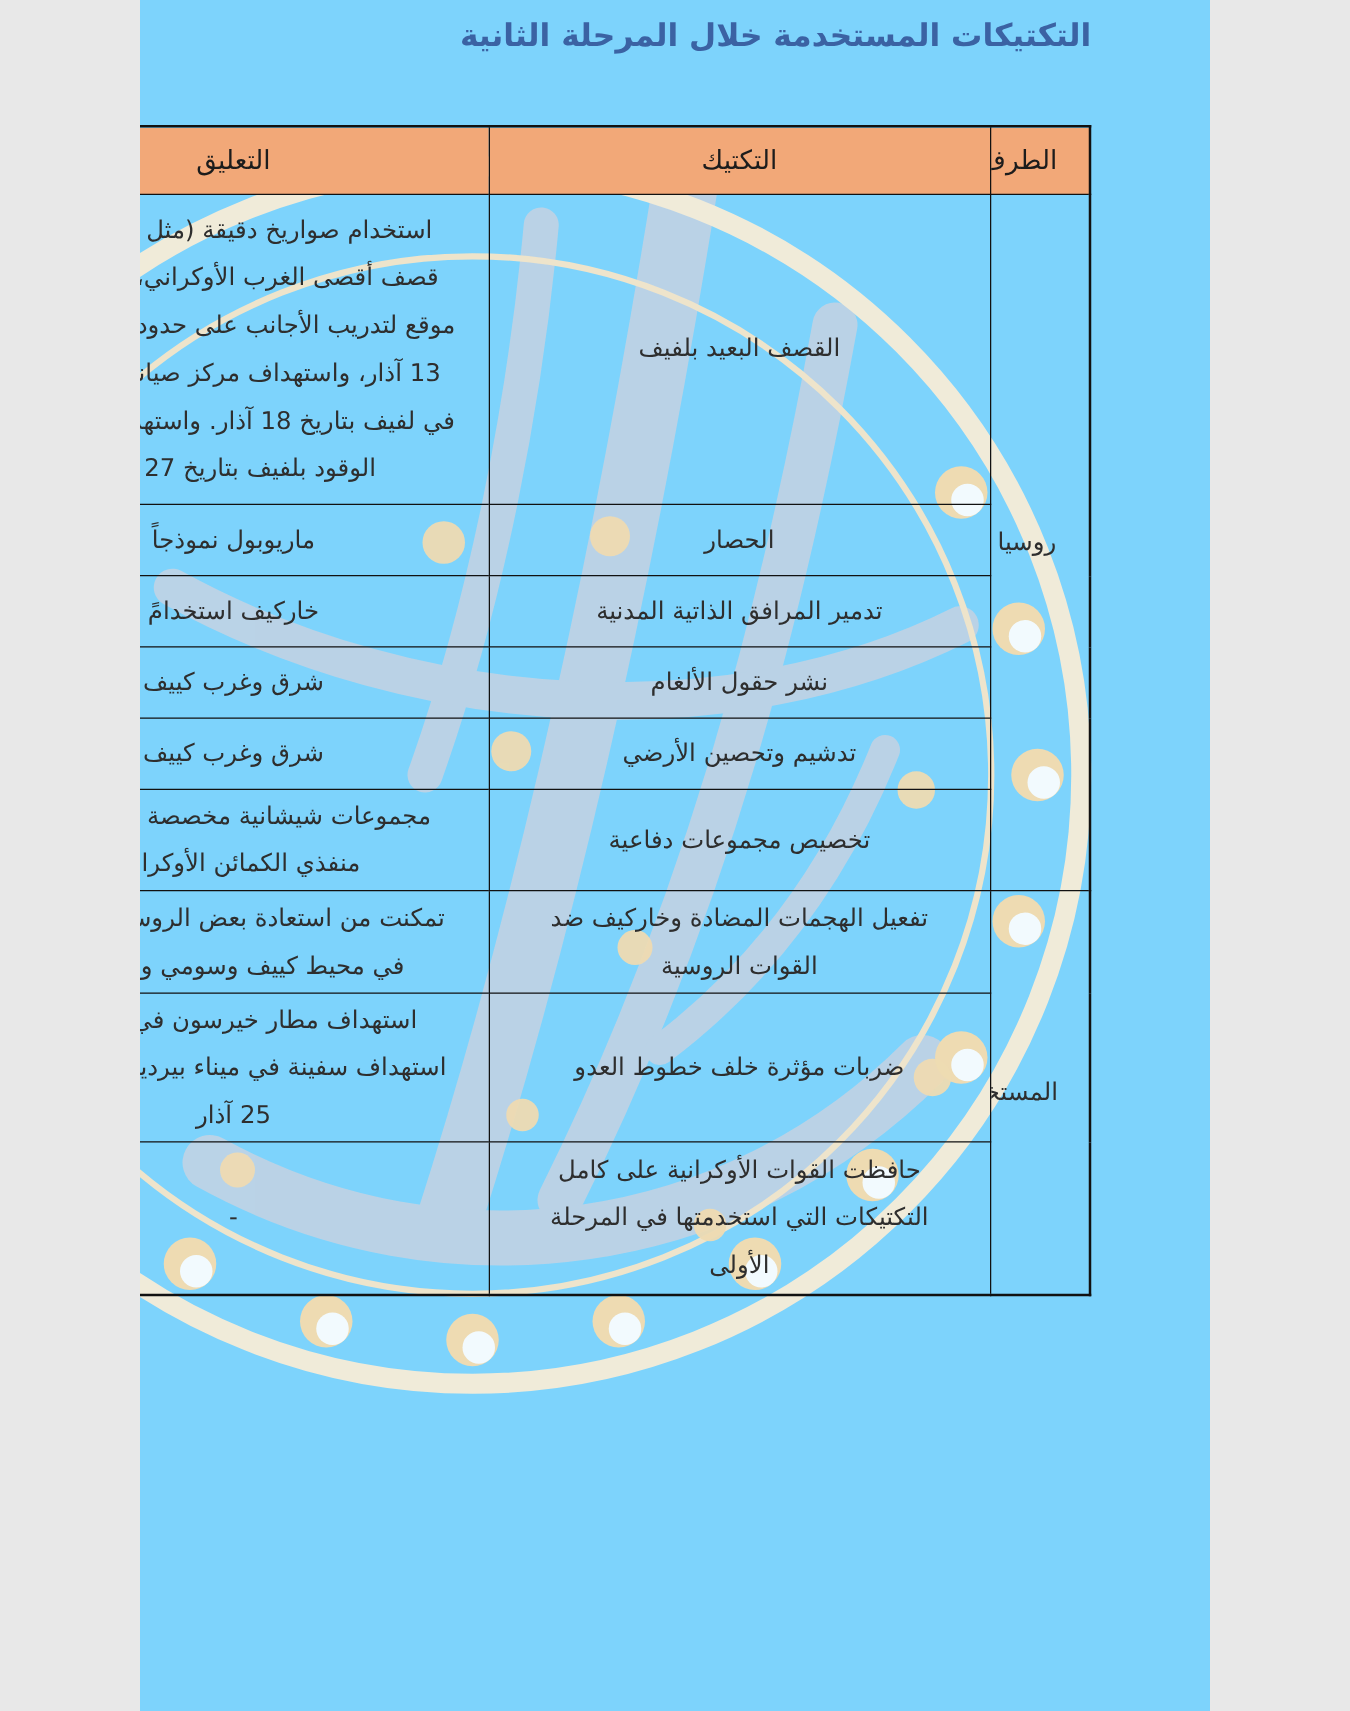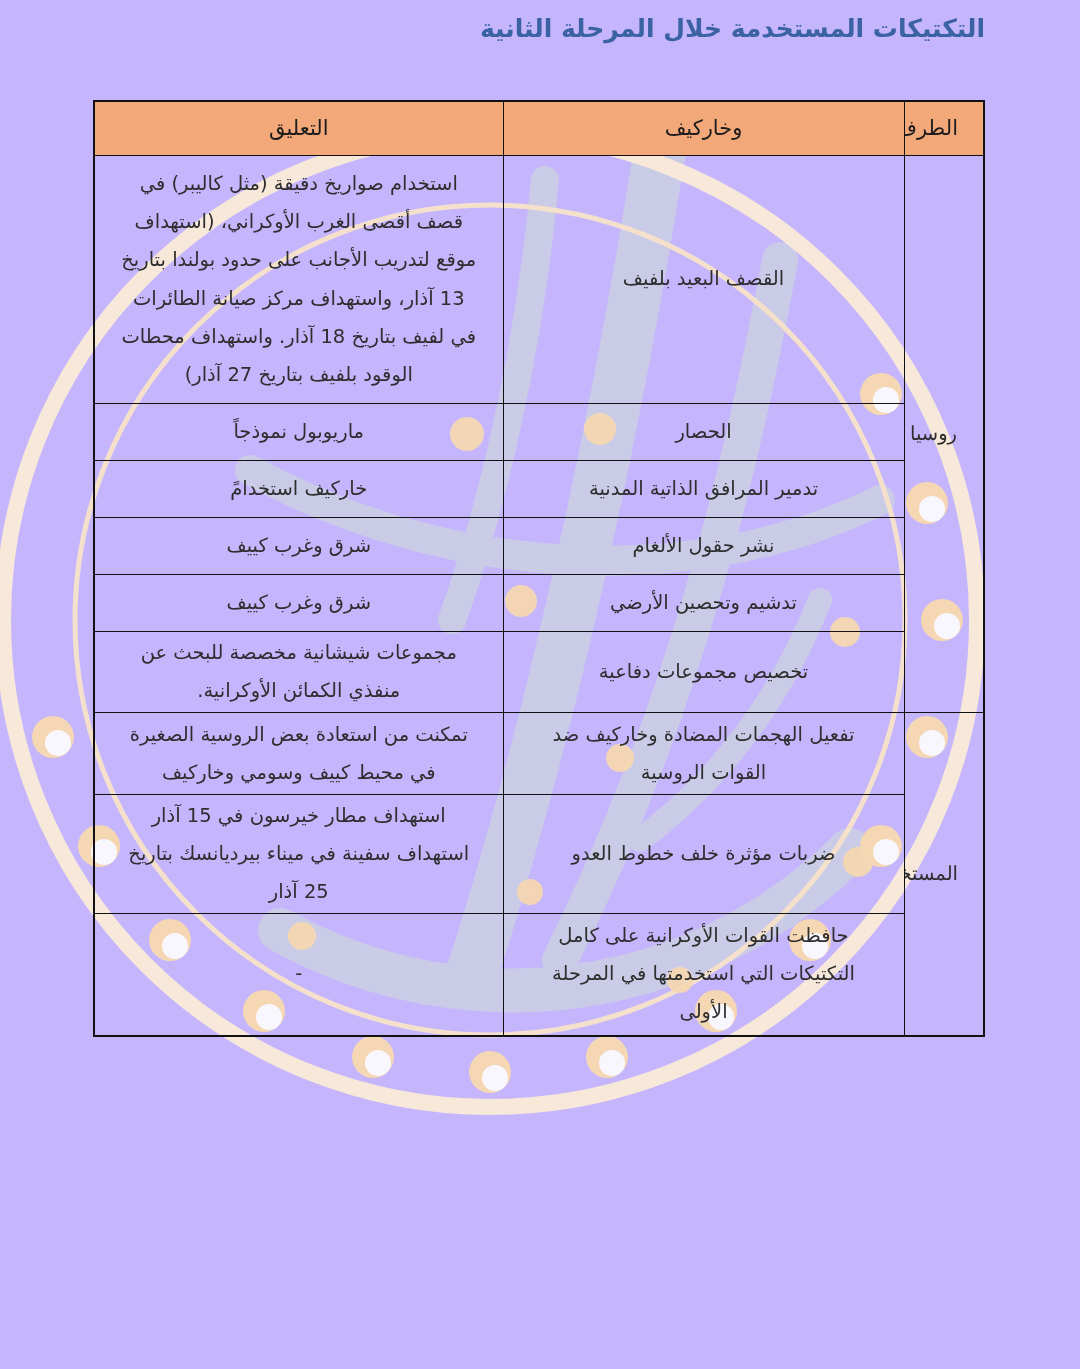--- a/index.html
+++ b/index.html
@@ -1,20 +1,20 @@
 <!DOCTYPE html>
 <html lang="ar" dir="rtl"><head>
 <meta charset="utf-8">
 <style>
   html,body{margin:0;padding:0;background:#e8e8e8;}
   .page{
     position:relative;
-    width:1080px;height:1369px;
+    width:856px;height:1369px;
     margin:0 auto;
-    background:#c4b5fd;
+    background:#7dd3fc;
     overflow:hidden;
     font-family:"DejaVu Sans", sans-serif;
     direction:rtl;
   }
   .watermark{
     position:absolute;inset:0;z-index:0;pointer-events:none;
   }
   .content{position:relative;z-index:1;}
   .page-title{
     position:absolute;
@@ -60,21 +60,21 @@
   }
   tr.r1{height:248px;}
   tr.r2{height:57px;}
   tr.r3{height:57px;}
   tr.r4{height:57px;}
   tr.r5{height:57px;}
   tr.r6{height:80px;}
   tr.r7{height:82px;}
   tr.r8{height:118px;}
   tr.r9{height:122px;}
-  td.party{font-size:20px;font-family:Liberation Serif, serif;}
+  td.party{font-size:20px;}
 </style>
 </head>
 <body>
 
 <div class="page">
 
   <svg class="watermark" width="1080" height="1369" viewBox="0 0 1080 1369" xmlns="http://www.w3.org/2000/svg">
     <g opacity="0.9">
 
       <g fill="none" stroke="#cdd3e0" stroke-linecap="round" opacity="0.85">
@@ -167,21 +167,21 @@
 
     <table class="tactics">
       <colgroup>
         <col class="c-party">
           <col class="c-tactic">
           <col class="c-comment">
       </colgroup>
       <tbody>
           <tr>
         <th>الطرف</th>
-        <th>وخاركيف</th>
+        <th>التكتيك</th>
         <th>التعليق</th>
       </tr>
 
       <tr class="r1">
         <td class="party" rowspan="6">روسيا</td>
         <td>القصف البعيد بلفيف</td>
         <td>استخدام صواريخ دقيقة (مثل كاليبر) في قصف أقصى الغرب الأوكراني، (استهداف موقع لتدريب الأجانب على حدود بولندا بتاريخ 13 آذار، واستهداف مركز صيانة الطائرات في لفيف بتاريخ 18 آذار. واستهداف محطات الوقود بلفيف بتاريخ 27 آذار)</td>
       </tr>
       <tr class="r2">
         <td>الحصار</td>

